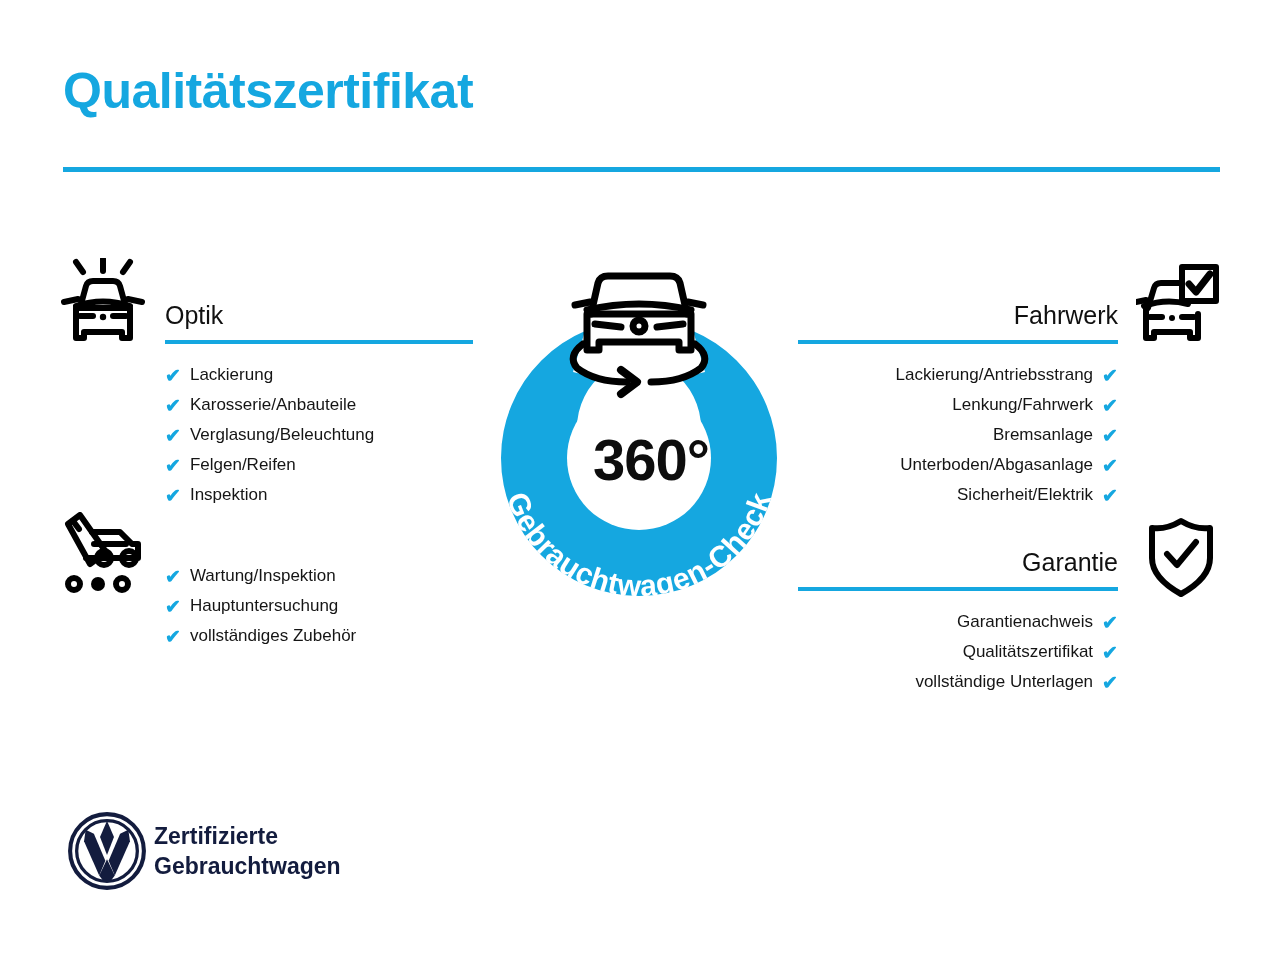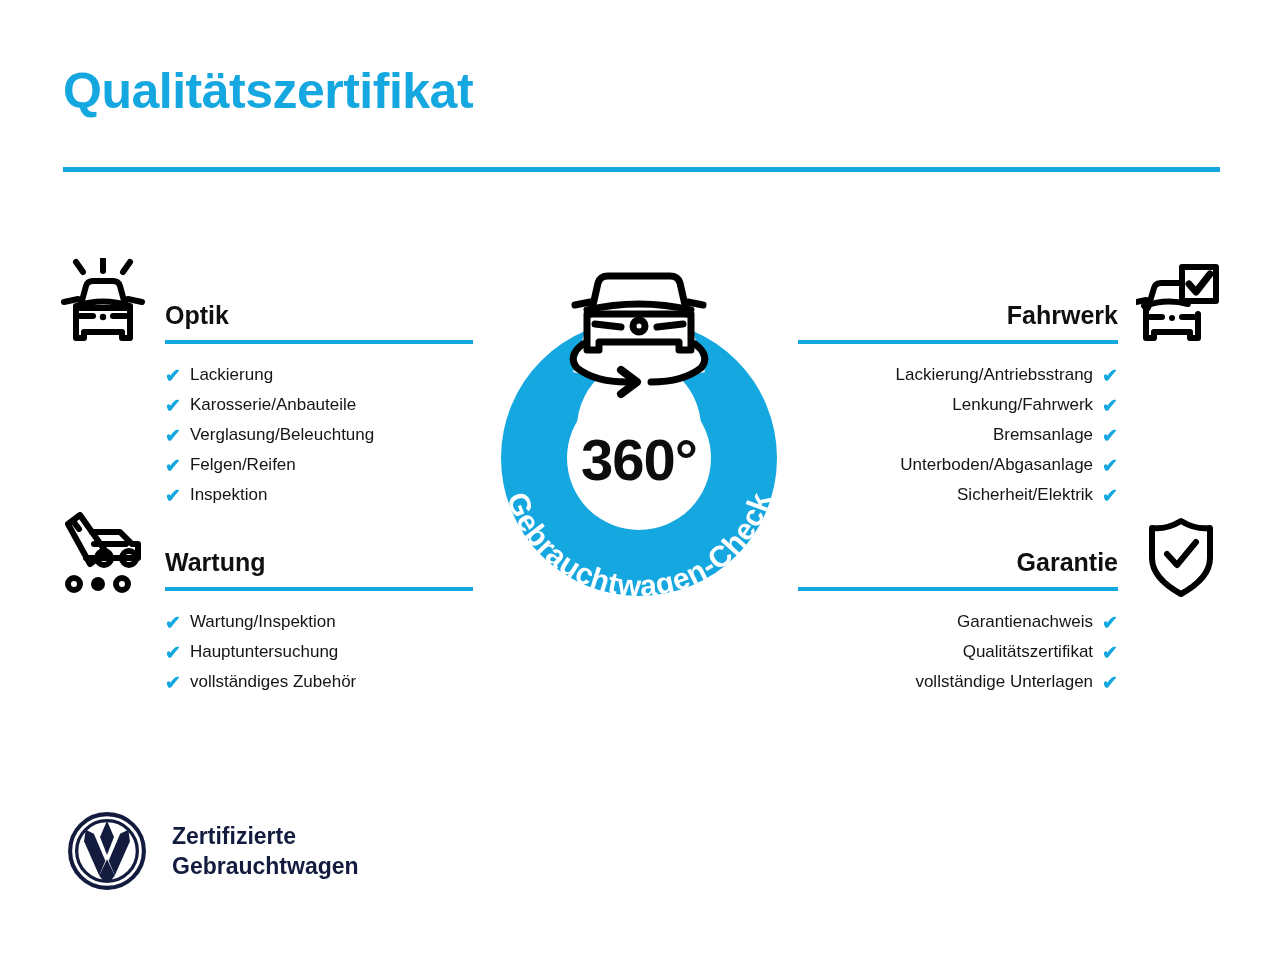--- a/index.html
+++ b/index.html
@@ -46,21 +46,21 @@
     position: absolute;
   }
 
   .section-head {
     position: relative;
     height: 46px;
   }
 
   .section-title {
     font-size: 25px;
-    font-weight: bold;
+    font-weight: normal;
     color: #101010;
     line-height: 34px;
     white-space: nowrap;
   }
 
   .section-rule {
     position: absolute;
     left: 0;
     bottom: 0;
     width: 100%;
@@ -120,38 +120,38 @@
     position: absolute;
     left: 455px;
     top: 252px;
     width: 368px;
     height: 378px;
   }
   #badge svg { display: block; width: 100%; height: 100%; }
 
   .badge-center-text {
     position: absolute;
-    left: 0;
+    left: 12px;
     top: 174px;
     width: 368px;
     text-align: center;
     font-size: 58px;
     font-weight: bold;
     color: #0d0d0d;
     letter-spacing: -1px;
   }
 
   
   #footer-logo {
     position: absolute;
     left: 66px;
     top: 810px;
     display: flex;
     align-items: center;
-    gap: 24px;
+    gap: 6px;
   }
   #vw-mark { width: 82px; height: 82px; flex: 0 0 auto; }
   .footer-text {
     font-size: 23px;
     font-weight: bold;
     line-height: 30px;
     color: #131C3E;
     white-space: nowrap;
   }
 </style>
@@ -296,24 +296,20 @@
         <span>Felgen/Reifen</span>
       </li>
       <li class="item-row">
         <span class="check">✔</span>
         <span>Inspektion</span>
       </li>
     </ul>
   </div>
 
   <div class="section sec-left" id="sec-wartung">
-    <div class="section-head">
-      <div class="section-title">Wartung</div>
-      <div class="section-rule"></div>
-    </div>
     <ul class="item-list">
       <li class="item-row">
         <span class="check">✔</span>
         <span>Wartung/Inspektion</span>
       </li>
       <li class="item-row">
         <span class="check">✔</span>
         <span>Hauptuntersuchung</span>
       </li>
       <li class="item-row">

